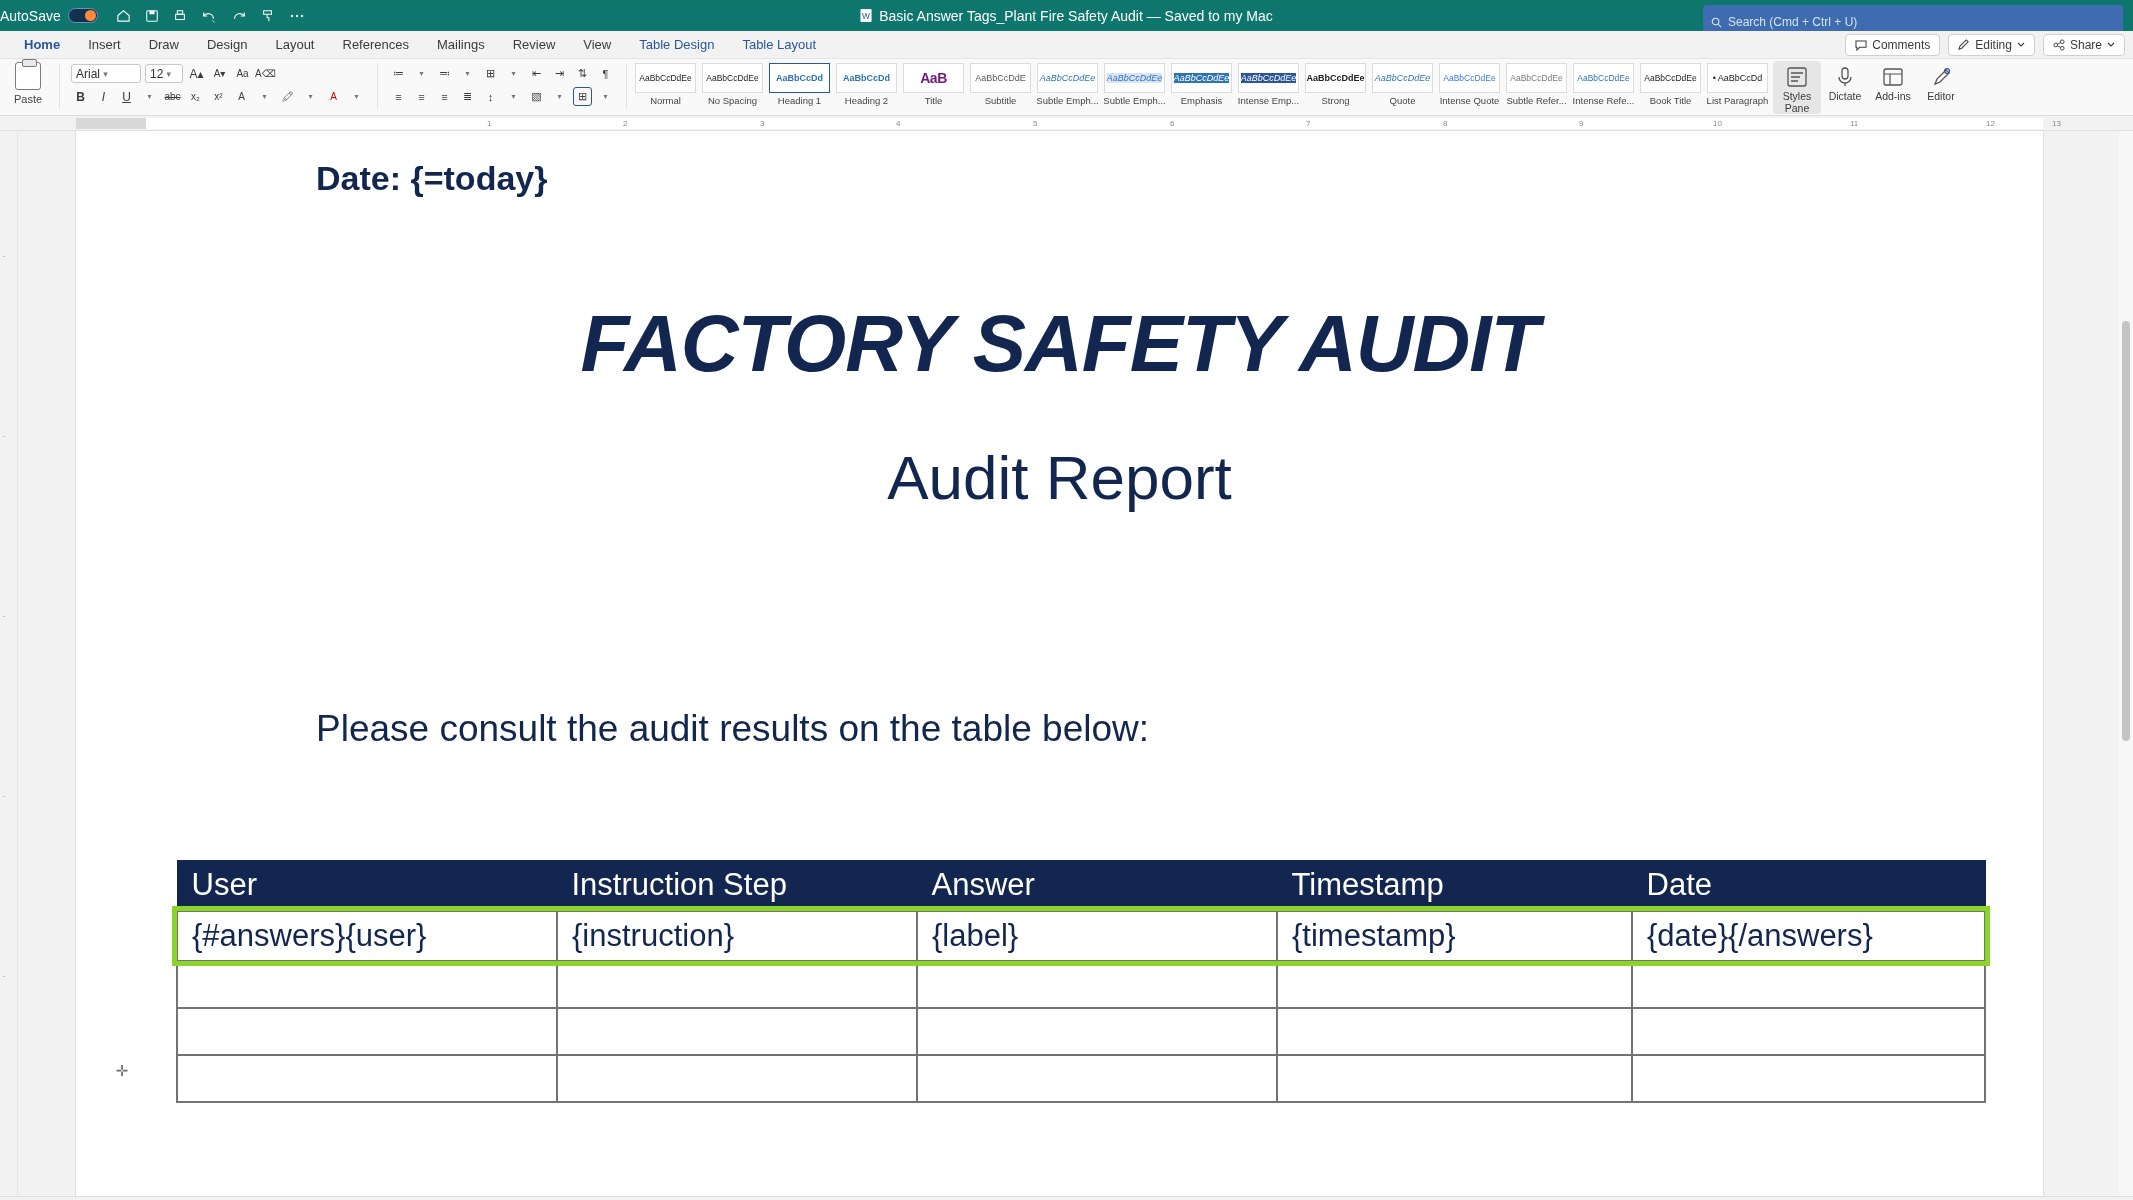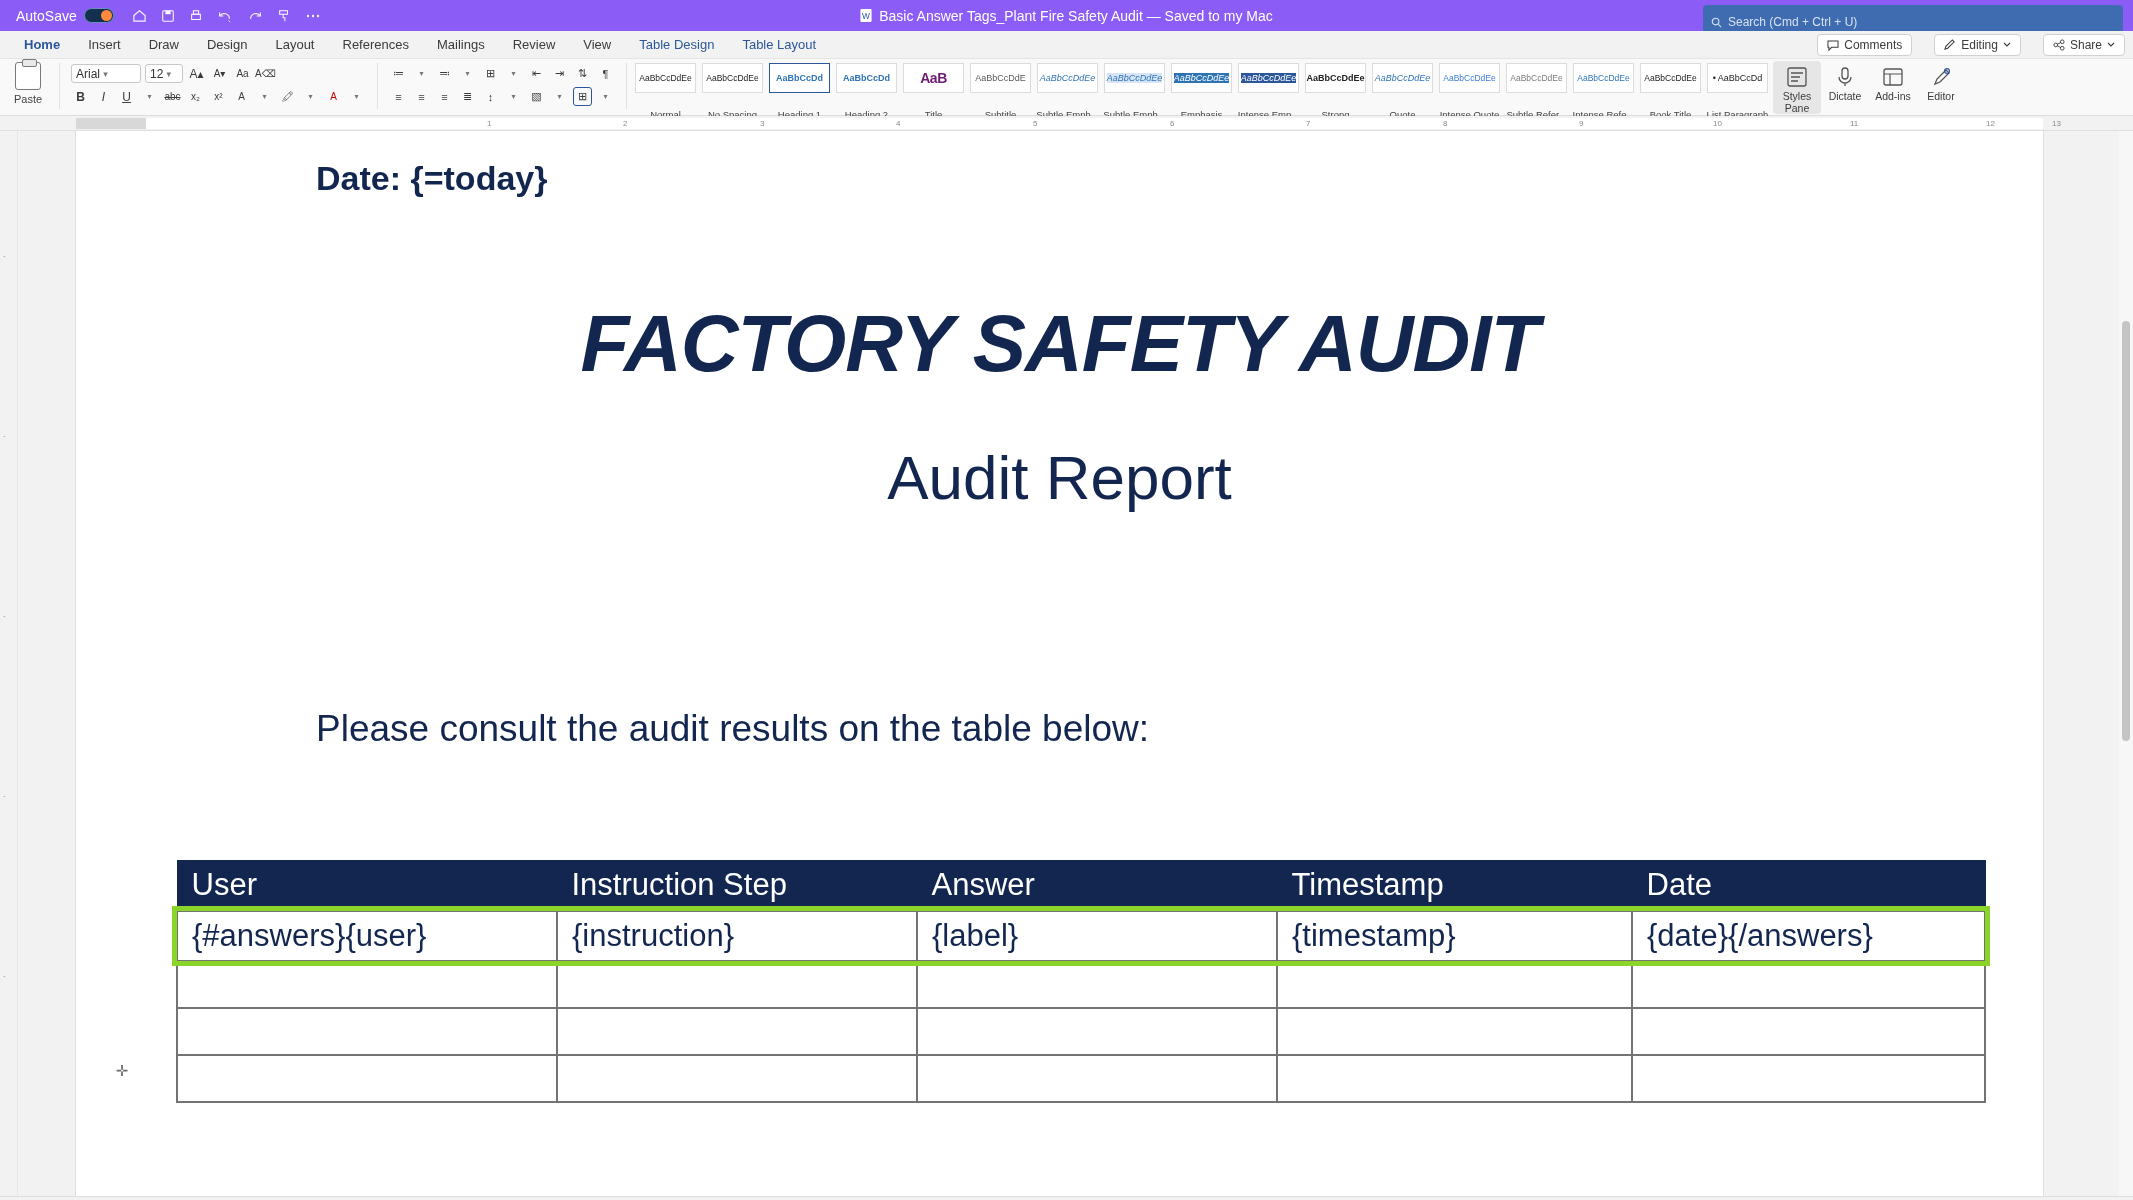--- a/index.html
+++ b/index.html
@@ -7,22 +7,22 @@
   body {
     width:2133px; height:1200px;
     font-family:"Liberation Sans", sans-serif;
     background:#f2f2f2;
     overflow:hidden;
     -webkit-font-smoothing:antialiased;
   }
 
   
   .titlebar {
-    height:31px; background:#8b5cf6; display:flex; align-items:center;
-    padding:0 16px; color:#fff; font-size:14px; position:relative;
+    height:31px; background:#0f766e; display:flex; align-items:center;
+    padding:0 0; color:#fff; font-size:14px; position:relative;
   }
   .autosave-wrap { display:flex; align-items:center; gap:7px; }
   .autosave-label { font-size:14px; color:#fff; }
   .toggle {
     width:30px; height:15px; border-radius:8px; background:#13304f;
     position:relative; border:1px solid #6a8fc0;
   }
   .toggle::after{
     content:""; position:absolute; width:11px; height:11px; border-radius:50%;
     background:#ff8a3d; top:1px; left:16px;
@@ -44,21 +44,21 @@
     height:28px; background:#f2f2f2; display:flex; align-items:center;
     padding-left:10px; gap:0; border-bottom:1px solid #e4e4e4;
     position:relative;
   }
   .rtab {
     font-size:13px; color:#3b3b3b; padding:4px 14px; border-radius:4px 4px 0 0;
     white-space:nowrap;
   }
   .rtab.active { color:#2b579a; font-weight:bold; }
   .rtab.ctx { color:#2b579a; }
-  .ribbon-right { position:absolute; right:8px; top:3px; display:flex; gap:22px; align-items:center; }
+  .ribbon-right { position:absolute; right:8px; top:3px; display:flex; gap:8px; align-items:center; }
   .pill {
     font-size:12px; color:#3b3b3b; border:1px solid #d0d0d0; background:#fff;
     border-radius:4px; padding:3px 9px; display:flex; align-items:center; gap:5px;
   }
 
   
   .ribbon {
     height:57px; background:#f9f9f9; border-bottom:1px solid #dcdcdc;
     display:flex; align-items:flex-start; position:relative;
   }
@@ -94,21 +94,21 @@
   .btn-sq.ital{font-style:italic;}
   .btn-sq.und{text-decoration:underline;}
   .btn-sq.strike{text-decoration:line-through;}
 
   
   .paragrp { display:flex; flex-direction:column; gap:4px; padding:5px 8px 0; }
 
   
   .gallery { display:flex; align-items:flex-start; padding:4px 2px 0; overflow:hidden; }
   .style-item {
-    width:67px; display:flex; flex-direction:column; align-items:center; gap:16px;
+    width:67px; display:flex; flex-direction:column; align-items:center; gap:2px;
   }
   .style-prev {
     width:61px; height:30px; border:1px solid #dcdcdc; background:#fff;
     display:flex; align-items:center; justify-content:center; font-size:9px;
     color:#222; overflow:hidden; white-space:nowrap;
   }
   .style-prev.sel { border:1.5px solid #2b579a; }
   .style-name { font-size:9.5px; color:#444; white-space:nowrap; overflow:hidden; max-width:66px; text-align:center;}
   .s-normal{font-size:8.5px}
   .s-h1{color:#2e74b5;font-size:9px;font-weight:bold;}

